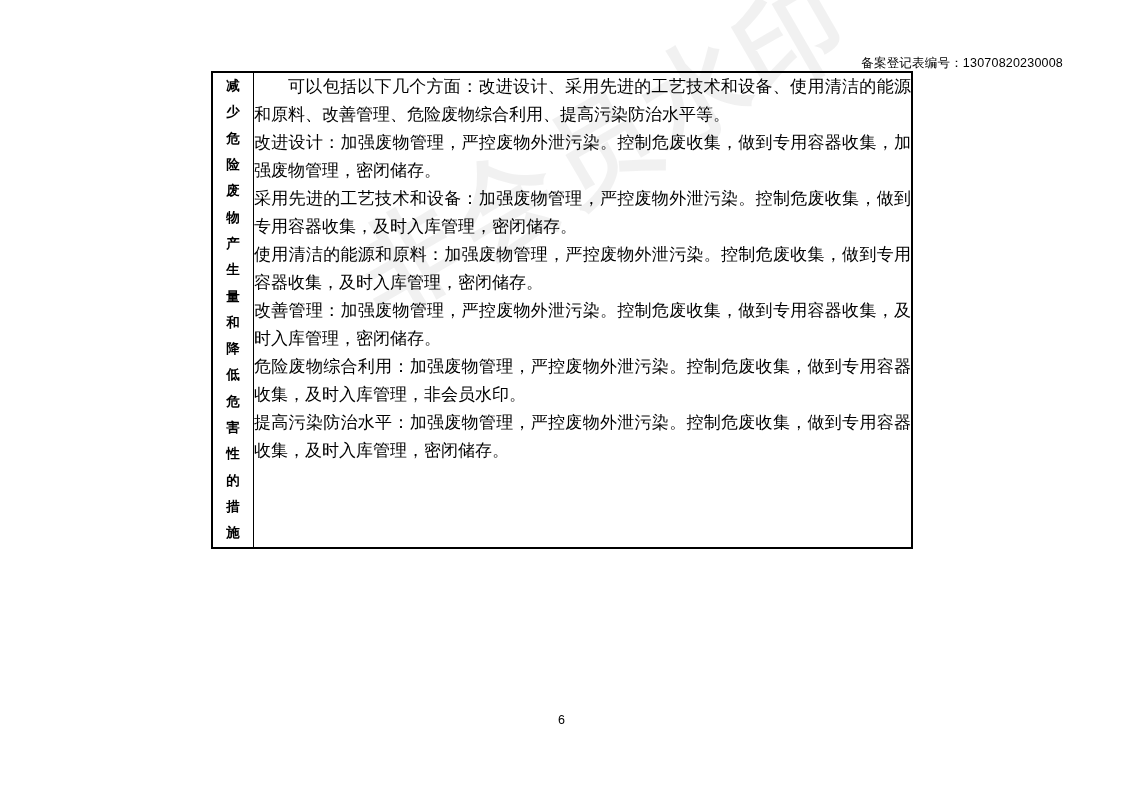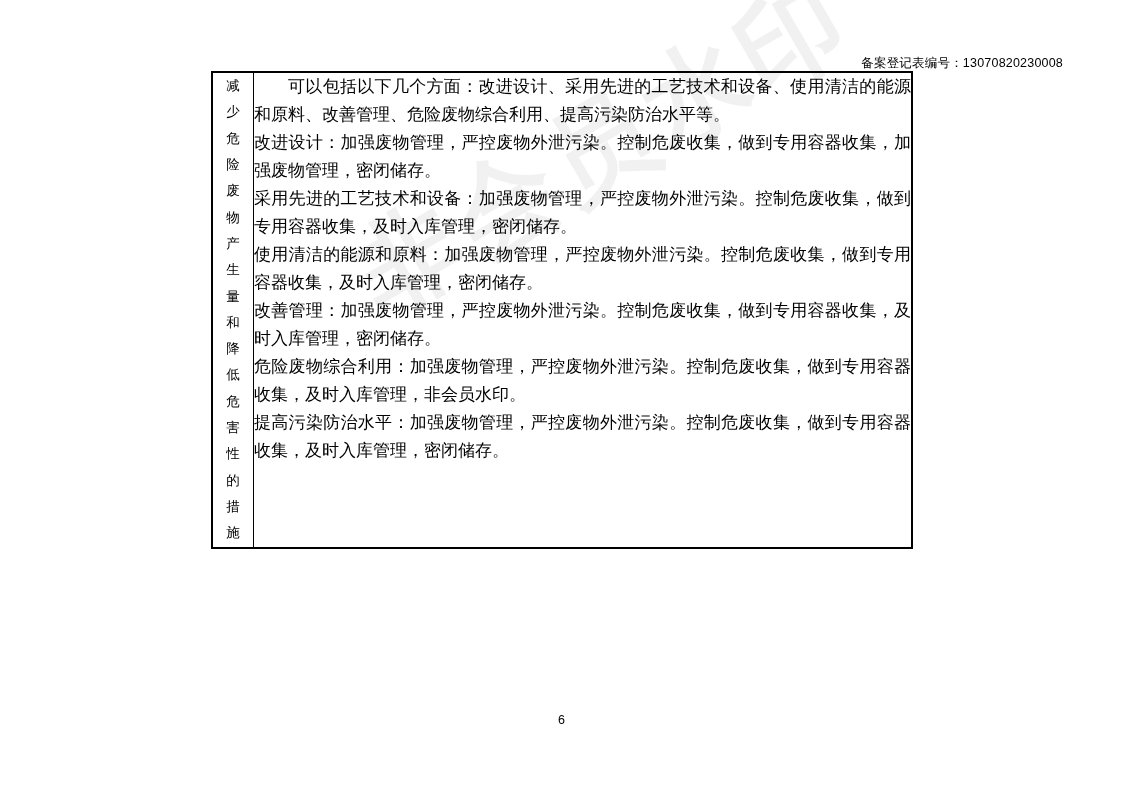--- a/index.html
+++ b/index.html
@@ -52,20 +52,21 @@
   td.row-label {
     width: 40px;
     text-align: center;
     vertical-align: top;
     padding: 7px 0 8px 0;
     font-size: 13.5px;
     line-height: 1.95;
     letter-spacing: 0px;
     white-space: normal;
     word-break: break-all;
+    font-weight: bold;
   }
   td.row-label .label-inner {
     display: block;
     width: 16px;
     margin: 0 auto;
     font-size: 13.5px;
     line-height: 1.95;
   }
   td.row-content {
     padding: 6px 10px 8px 6px;

